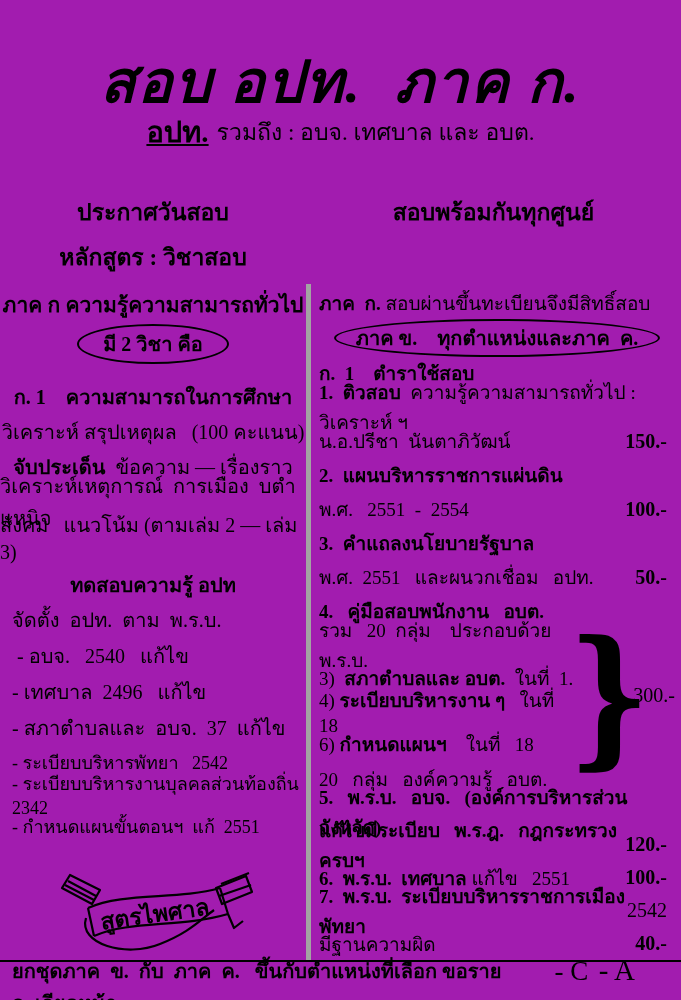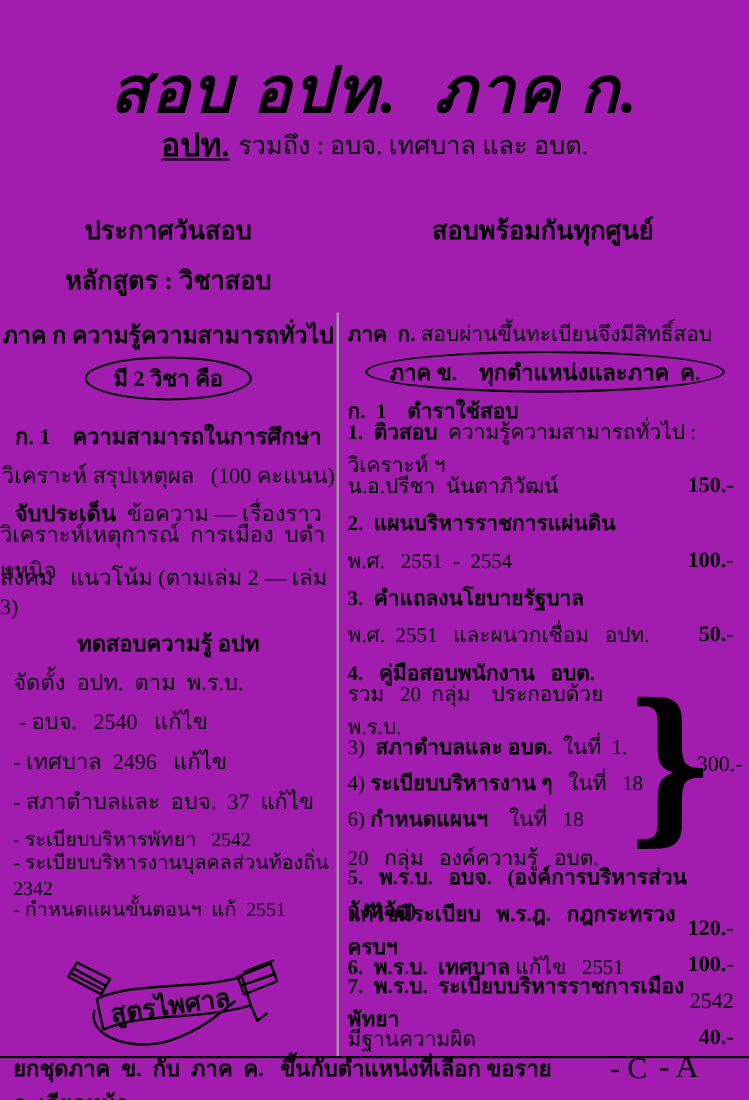--- a/index.html
+++ b/index.html
@@ -16,32 +16,32 @@
   .main-title {
     font-size:58px; font-weight:bold; font-style:italic; letter-spacing:2px;
     white-space:pre-wrap; line-height:1.0;
   }
   .subtitle-row { height:40px; display:flex; align-items:center; justify-content:center; }
   .subtitle-term { font-size:29px; font-weight:bold; text-decoration:underline; white-space:pre-wrap; }
   .subtitle-rest { font-size:23px; white-space:pre-wrap; margin-left:8px; }
   .head-gap { height:41px; }
 
   
-  .trow { display:flex; border-bottom:7px solid #a21caf; }
+  .trow { display:flex; border-bottom:2px solid #a21caf; }
   .trow-a { height:39px; }
   .trow-b { height:52px; }
   .tcell { display:flex; align-items:center; justify-content:center; font-weight:bold; font-size:23px; }
   .tcell-l { width:306px; }
   .tcell-r { flex:1; }
   .trow-b .tcell-r { border-left:2px solid #000; }
 
   
   .body { display:flex; height:678px; border-bottom:2px solid #000; }
   .col-left  { width:306px; padding-top:2px; }
-  .col-right { flex:1; border-left:2px solid #a3a3a3; padding:2px 6px 0 8px; overflow:hidden; }
+  .col-right { flex:1; border-left:5px solid #a3a3a3; padding:2px 6px 0 8px; overflow:hidden; }
 
   
   .lhead { height:36px; display:flex; align-items:center; justify-content:center;
            font-weight:bold; font-size:21px; white-space:pre-wrap; }
   .loval-row { height:44px; display:flex; align-items:center; justify-content:center; }
   .oval { border:2px solid #000; border-radius:50%; padding:2px 24px;
           font-weight:bold; font-size:20px; white-space:pre-wrap; }
   .lrow { height:35px; display:flex; align-items:center; justify-content:center;
           font-size:20px; white-space:pre-wrap; }
   .lrow b { white-space:pre-wrap; }

